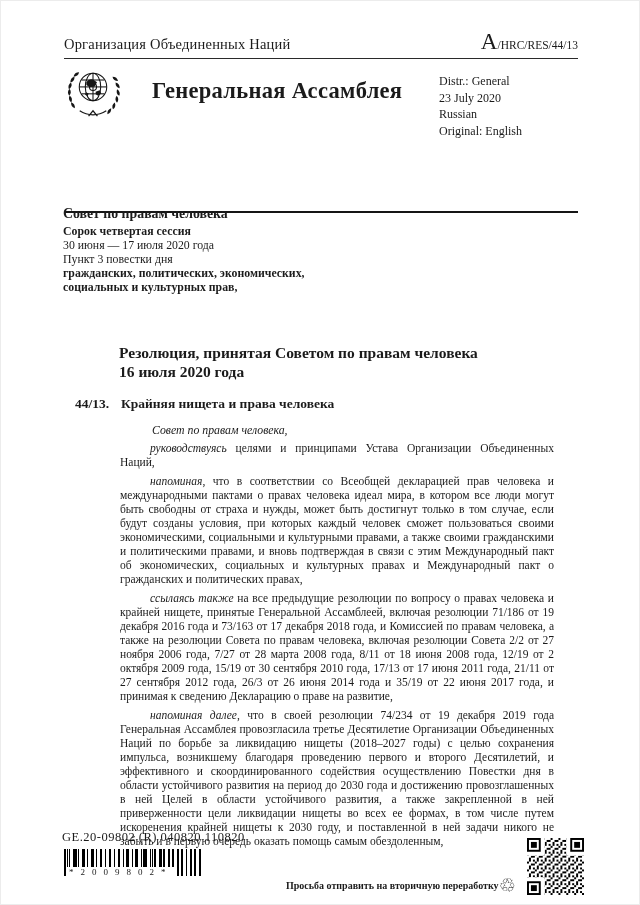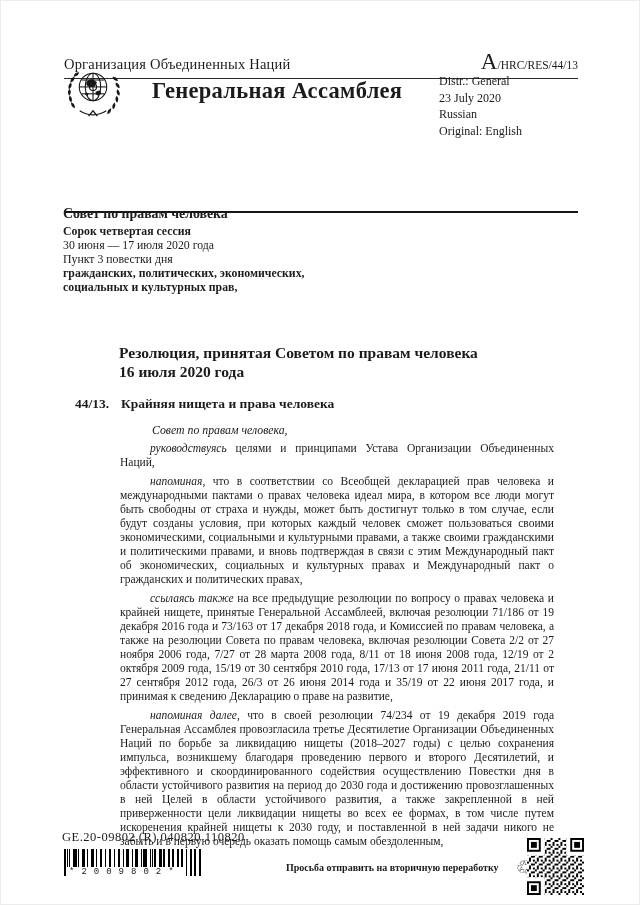--- a/index.html
+++ b/index.html
@@ -7,21 +7,21 @@
     width:640px;height:905px;background:#ffffff;
     font-family:"Liberation Serif","DejaVu Serif",serif;
     color:#1b1b1b;
   }
   .page{position:relative;width:640px;height:905px;overflow:hidden;background:#fff;
         box-shadow:inset 0 0 0 1px #ececec;}
 
   
   .hdr-row{position:absolute;left:64px;right:62px;top:30px;
            display:flex;justify-content:space-between;align-items:flex-end;
-           border-bottom:1.5px solid #2a2a2a;padding-bottom:5px;margin-top:20px;}
+           border-bottom:1.5px solid #2a2a2a;padding-bottom:5px;}
   .org-name{font-size:14.5px;letter-spacing:.2px;}
   .doc-symbol{white-space:nowrap;}
   .doc-symbol .big{font-size:23px;line-height:1;}
   .doc-symbol .rest{font-size:11.5px;}
 
   .emblem{position:absolute;left:62px;top:63px;width:62px;height:62px;}
   .ga-title{position:absolute;left:140px;top:66px;font-size:22.5px;font-weight:bold;
             letter-spacing:.3px;margin:12px;}
   .distr{position:absolute;left:428px;top:73px;font-size:12px;line-height:16.5px;margin-left:11px;}
 
@@ -45,23 +45,23 @@
   .body-paras .lead{font-style:italic;}
 
   
   .ge-code{position:absolute;left:62px;top:830px;font-size:12.5px;letter-spacing:.5px;}
   .barcode{position:absolute;left:64px;top:849px;width:138px;height:28px;}
   .barcode .bars{height:27px;background:#fff;
     background-image:
       repeating-linear-gradient(90deg,#000 0 2px,rgba(0,0,0,0) 2px 5px,#000 5px 6px,rgba(0,0,0,0) 6px 9px),
       repeating-linear-gradient(90deg,rgba(0,0,0,0) 0 3px,#000 3px 4px,rgba(0,0,0,0) 4px 11px,#000 11px 13px,rgba(0,0,0,0) 13px 17px);}
   .barcode .code{position:absolute;left:3px;bottom:0;background:#fff;
-    font-family:Liberation Mono, monospace;
+    font-family:Liberation Serif, serif;
     font-size:9px;letter-spacing:7px;padding:0 2px;}
-  .recycle{position:absolute;left:286px;top:858px;display:flex;align-items:center;gap:17px;
+  .recycle{position:absolute;left:286px;top:876px;display:flex;align-items:center;gap:0;
            font-size:10px;font-weight:bold;white-space:nowrap;}
   .recycle .recycle-glyph{font-family:"DejaVu Sans",sans-serif;font-size:19px;font-weight:normal;line-height:1;}
   .qr{position:absolute;left:527px;top:838px;width:57px;height:57px;}
 </style>
 </head>
 <body>
 
 <div class="page">
 
   <div class="hdr-row">

